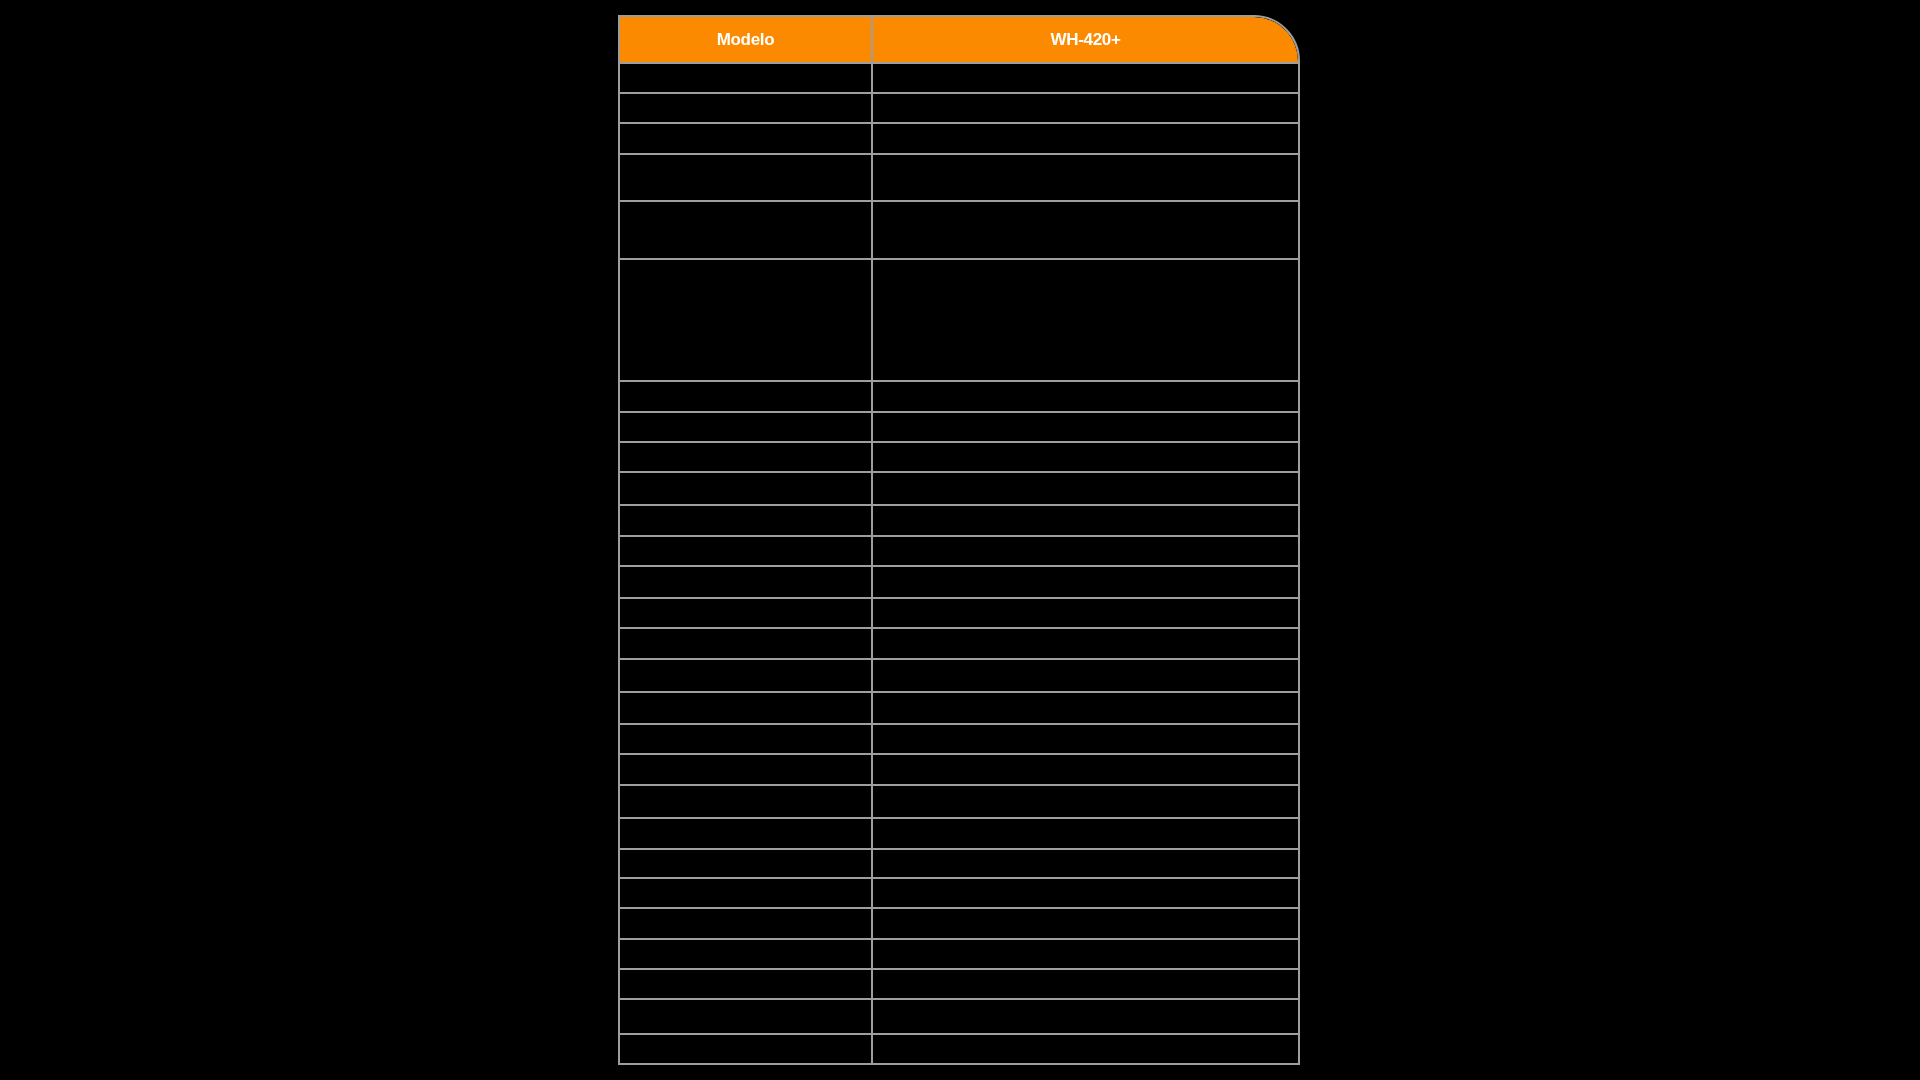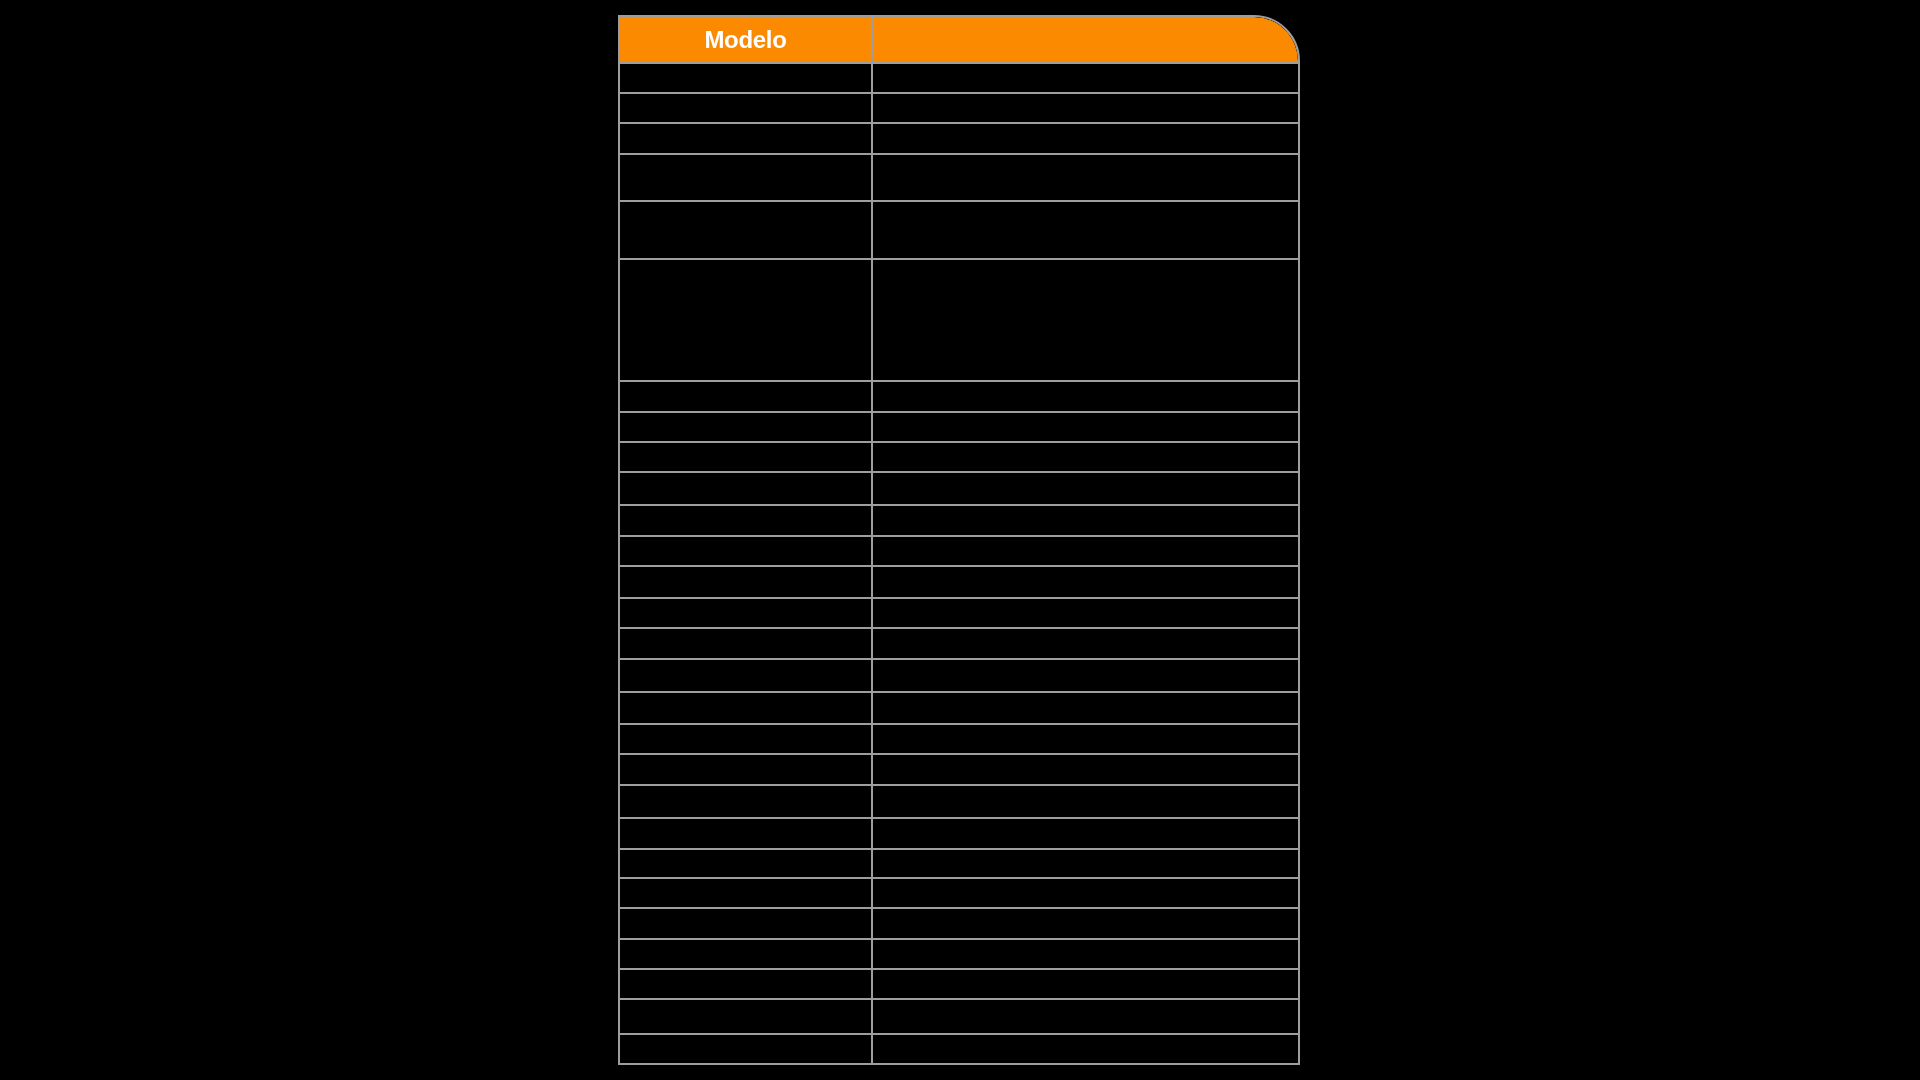--- a/index.html
+++ b/index.html
@@ -37,21 +37,21 @@
     border-top-right-radius: 44px;
   }
 
   .header-cell {
     display: flex;
     align-items: center;
     justify-content: center;
     box-sizing: border-box;
     color: #ffffff;
     font-weight: bold;
-    font-size: 24px;
+    font-size: 17px;
     letter-spacing: -0.3px;
   }
 
   .header-cell.col-model {
     width: 253px;
     flex: 0 0 auto;
     border-right: 2px solid #9e9e9e;
   }
 
   .header-cell.col-value {
@@ -93,20 +93,21 @@
   .cell.value-cell {
     flex: 1 1 auto;
   }
 </style>
 </head>
 <body>
 
 <div class="spec-table">
   <div class="table-header">
     <div class="header-cell col-model">Modelo</div>
+    <div class="header-cell col-value">WH-420+</div>
   </div>
   <div id="rows-container">
       <div class="table-row" style="height: 30px;">
         <div class="cell model-cell"></div>
         <div class="cell value-cell"></div>
       </div>
       <div class="table-row" style="height: 30px;">
         <div class="cell model-cell"></div>
         <div class="cell value-cell"></div>
       </div>

